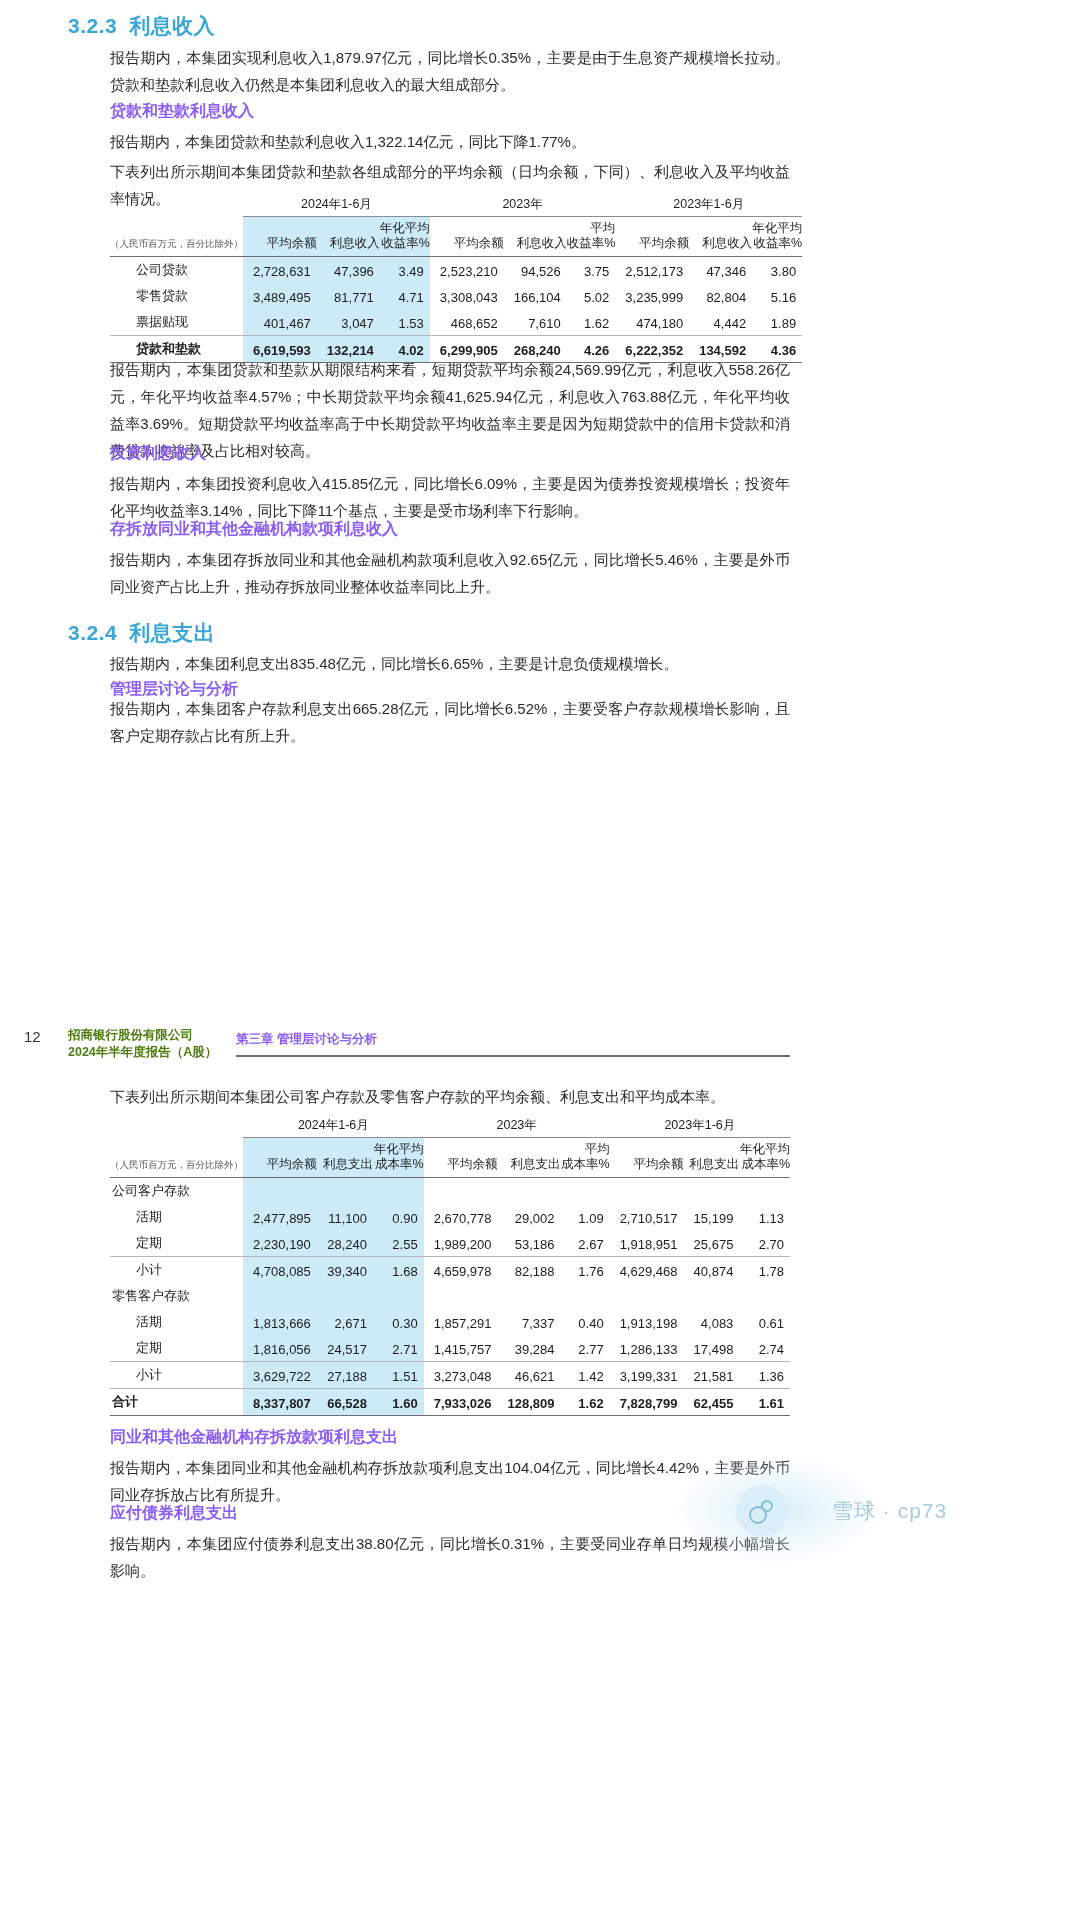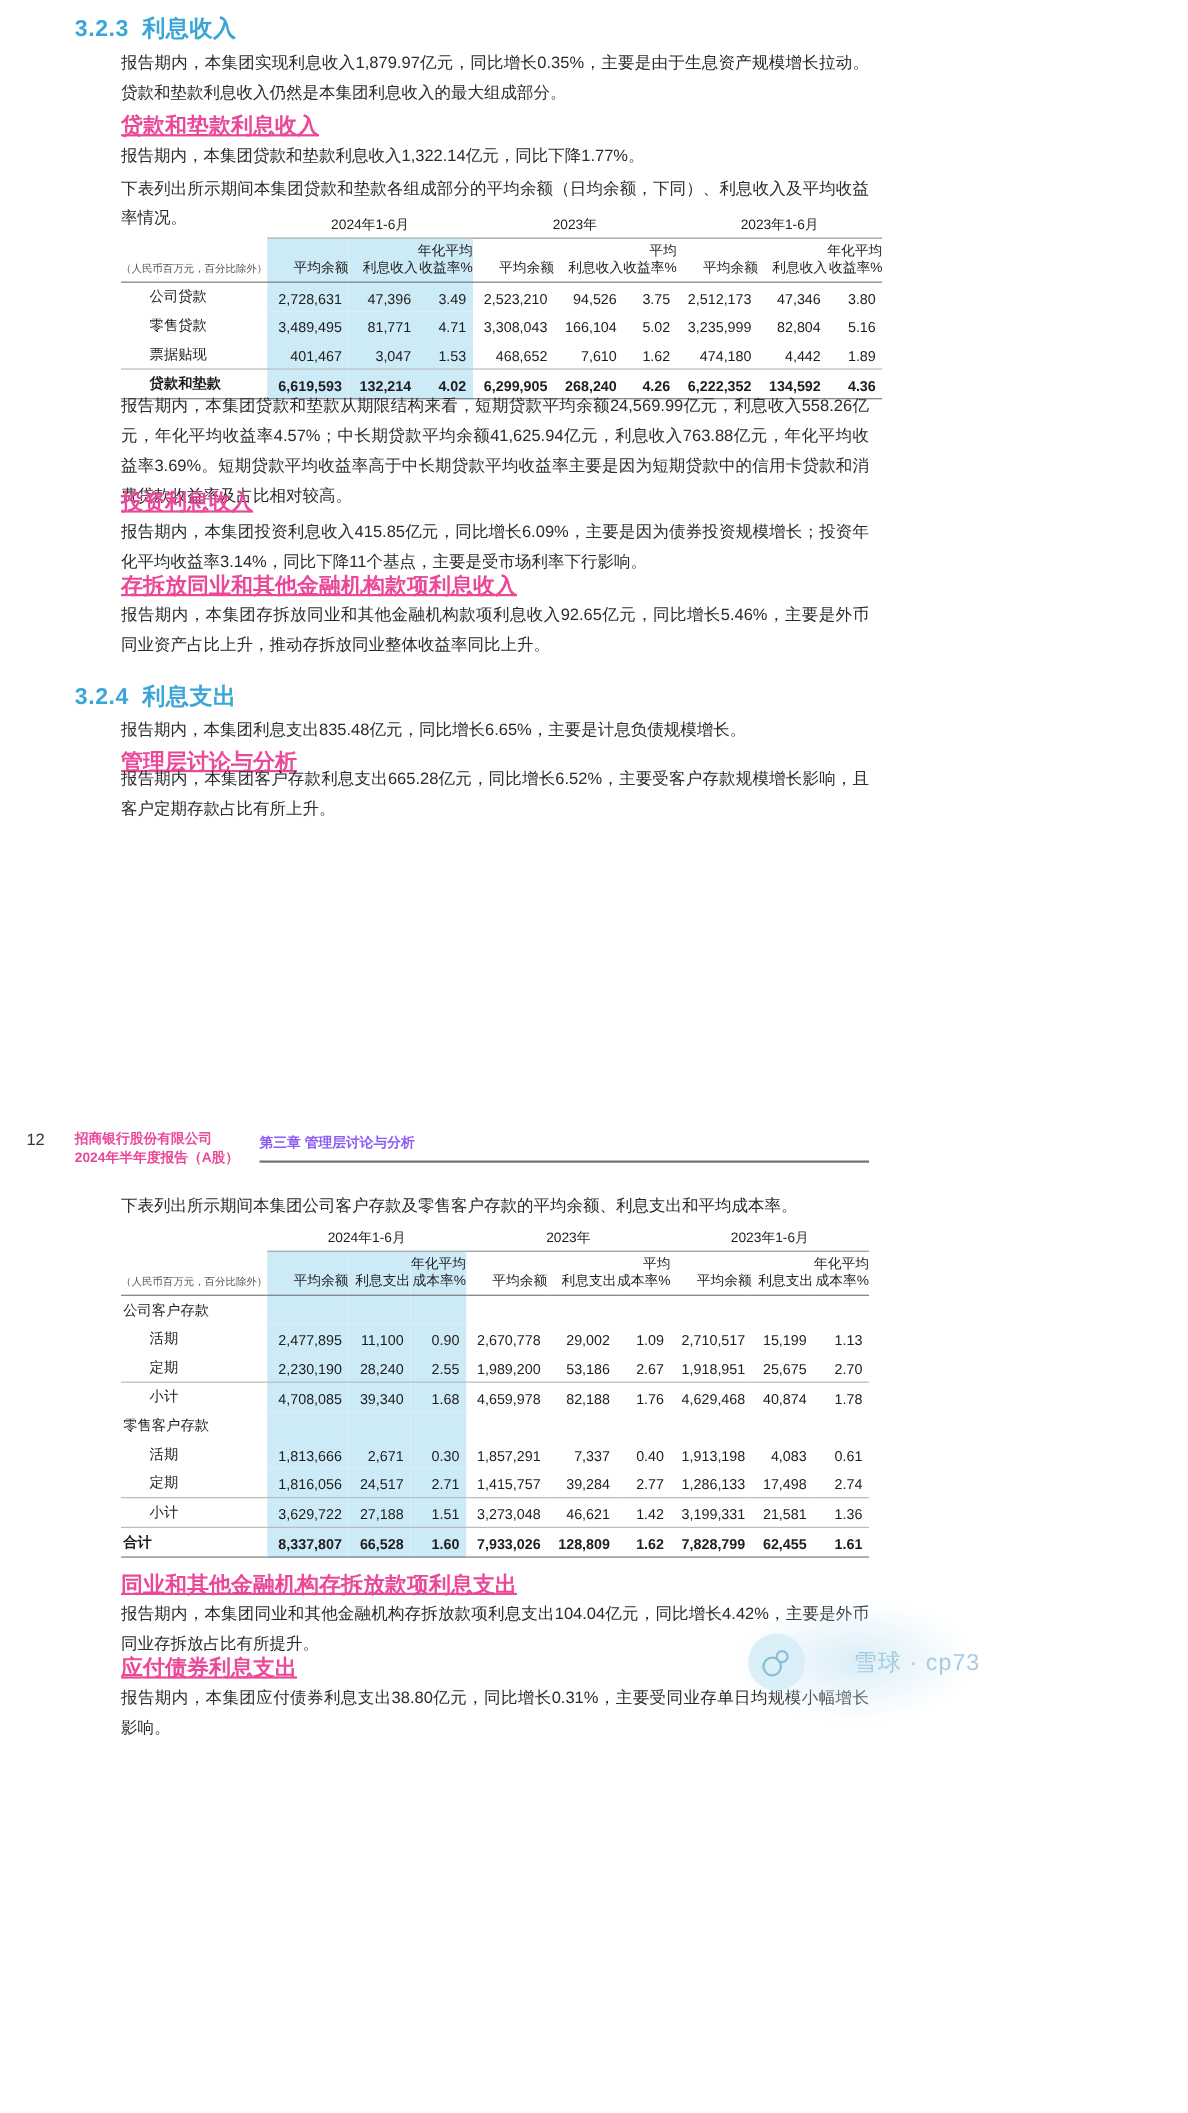--- a/index.html
+++ b/index.html
@@ -25,25 +25,24 @@
     position: absolute;
     color: #3aa6d8;
     font-size: 21px;
     font-weight: 700;
     letter-spacing: .5px;
     white-space: nowrap;
   }
   .sec-head .num { margin-right: 12px; }
   .sub-head {
     position: absolute;
-    font-size: 20px;
+    font-size: 16px;
     font-weight: 700;
-    color: #ec4899;
+    color: #8b5cf6;
     white-space: nowrap;
-    text-decoration: underline;
   }
   .para {
     position: absolute;
     font-size: 15px;
     line-height: 27px;
     color: #2b2b2b;
     text-align: justify;
     text-justify: inter-ideograph;
   }
   
@@ -93,21 +92,21 @@
     position: absolute;
     font-size: 15px;
     color: #333;
     font-weight: 400;
   }
   .footer-co {
     position: absolute;
     font-size: 12.5px;
     line-height: 17px;
     font-weight: 700;
-    color: #ec4899;
+    color: #4d7c0f;
   }
   .footer-chap {
     position: absolute;
     font-size: 12.5px;
     font-weight: 700;
     color: #8b5cf6;
     white-space: nowrap;
   }
   .footer-rule {
     position: absolute;
@@ -478,21 +477,21 @@
       </tbody>
   </table>
 
   <div class="sub-head" style="left:110px; top:1427px;">同业和其他金融机构存拆放款项利息支出</div>
   <div class="para" style="left:110px; top:1454px; width:680px;">报告期内，本集团同业和其他金融机构存拆放款项利息支出104.04亿元，同比增长4.42%，主要是外币同业存拆放占比有所提升。</div>
 
   <div class="sub-head" style="left:110px; top:1503px;">应付债券利息支出</div>
   <div class="para" style="left:110px; top:1530px; width:680px;">报告期内，本集团应付债券利息支出38.80亿元，同比增长0.31%，主要受同业存单日均规模小幅增长影响。</div>
 
   <div class="wm-bg" style="left:672px; top:1455px;"></div>
-  <div class="watermark" style="left:680px; top:1485px;gap:44px;">
+  <div class="watermark" style="left:736px; top:1485px;gap:44px;">
     <div class="wm-circle">
       <svg width="30" height="30" viewBox="0 0 30 30" aria-hidden="true">
         <circle cx="11" cy="19" r="8" fill="none" stroke="#7fb8d4" stroke-width="2"></circle>
         <circle cx="20" cy="10" r="5" fill="none" stroke="#7fb8d4" stroke-width="2"></circle>
       </svg>
     </div>
     <div class="wm-text">雪球 · cp73</div>
   </div>
 
 </div>

